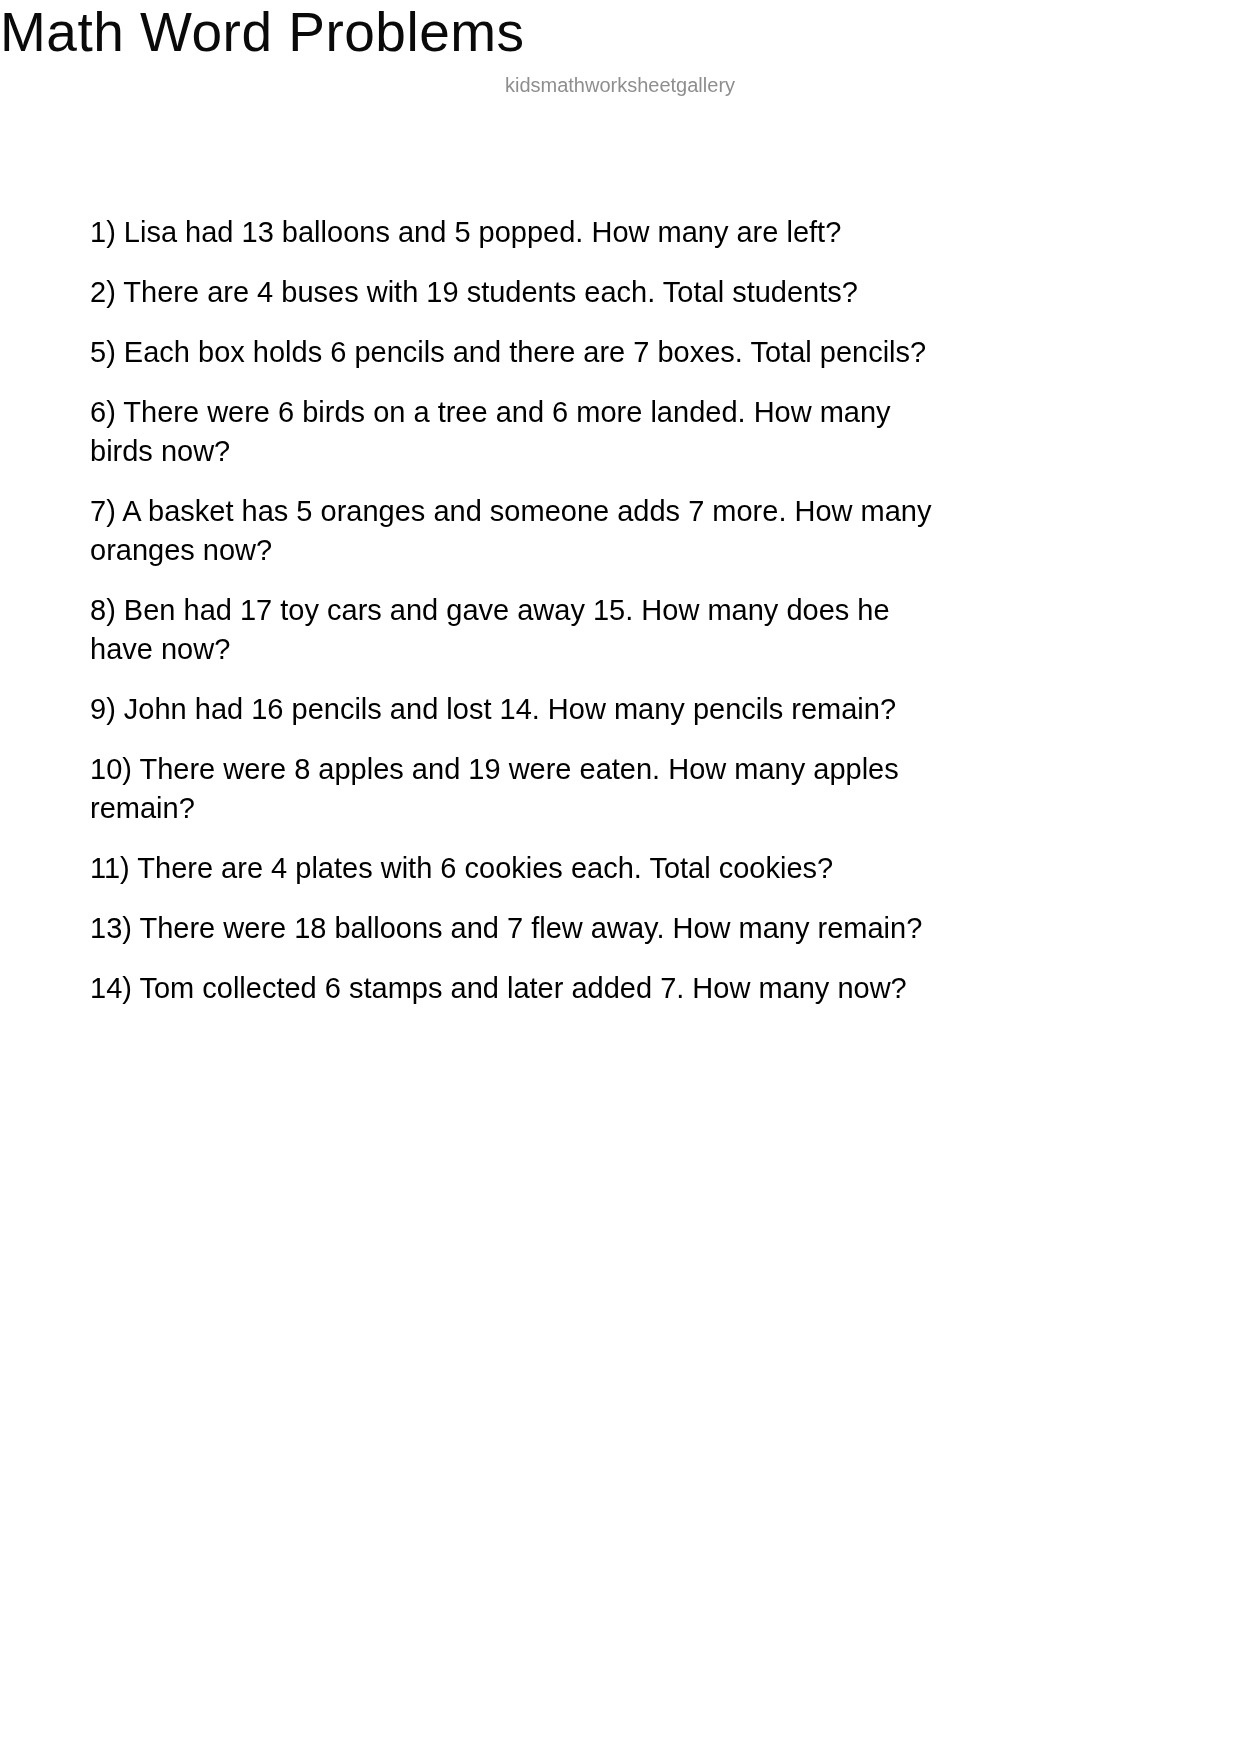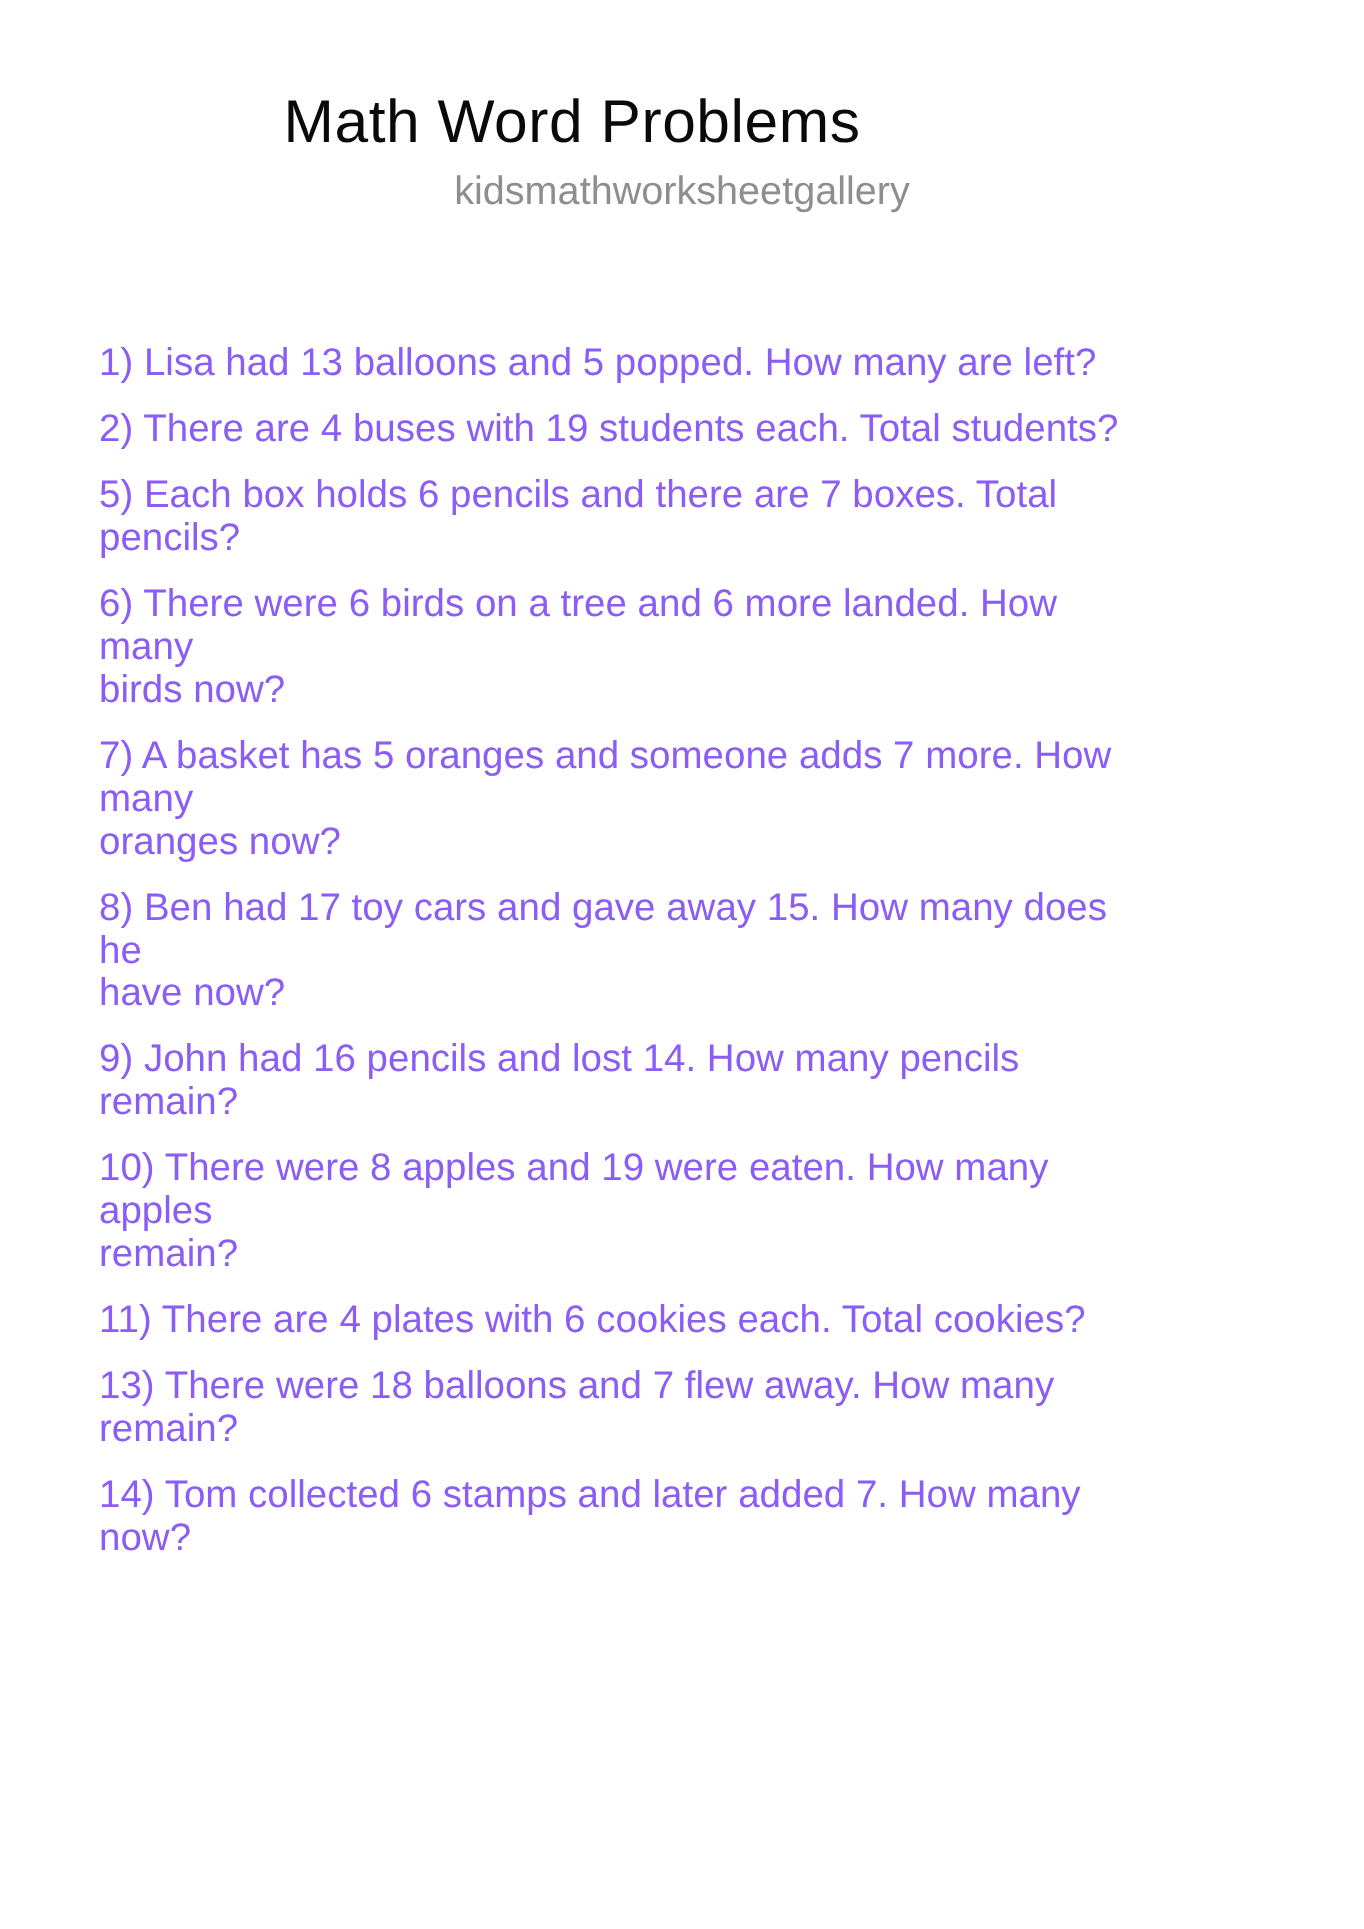--- a/index.html
+++ b/index.html
@@ -12,50 +12,49 @@
     width: 1240px;
     height: 1754px;
     background: #ffffff;
     font-family: "Liberation Sans", sans-serif;
     color: #000000;
     overflow: hidden;
   }
   .title-wrap {
     width: 1040px;
     margin: 0 auto 0 0;
-    padding-top: 78px;
-    text-align: center;
+    text-align: left;
   }
   .page-title {
     font-size: 55px;
     font-weight: 400;
     letter-spacing: 0.5px;
     margin: 0;
     color: #0a0a0a;
   }
   .subtitle-wrap {
     width: 1240px;
     text-align: center;
     margin-top: 10px;
   }
   .page-subtitle {
-    font-size: 36px;
+    font-size: 20px;
     color: #8e8e8e;
     font-weight: 400;
   }
   .problems {
     margin: 116px 0 0 90px;
     width: 928px;
   }
   .problem {
-    font-size: 35px;
+    font-size: 29px;
     line-height: 39px;
     margin: 0 0 21px 0;
     white-space: pre-line;
-    color: #8b5cf6;
+    color: #000000;
   }
 </style>
 </head>
 <body>
 
 <div class="page">
 
   <div class="title-wrap">
     <h1 class="page-title">Math Word Problems</h1>
   </div>

